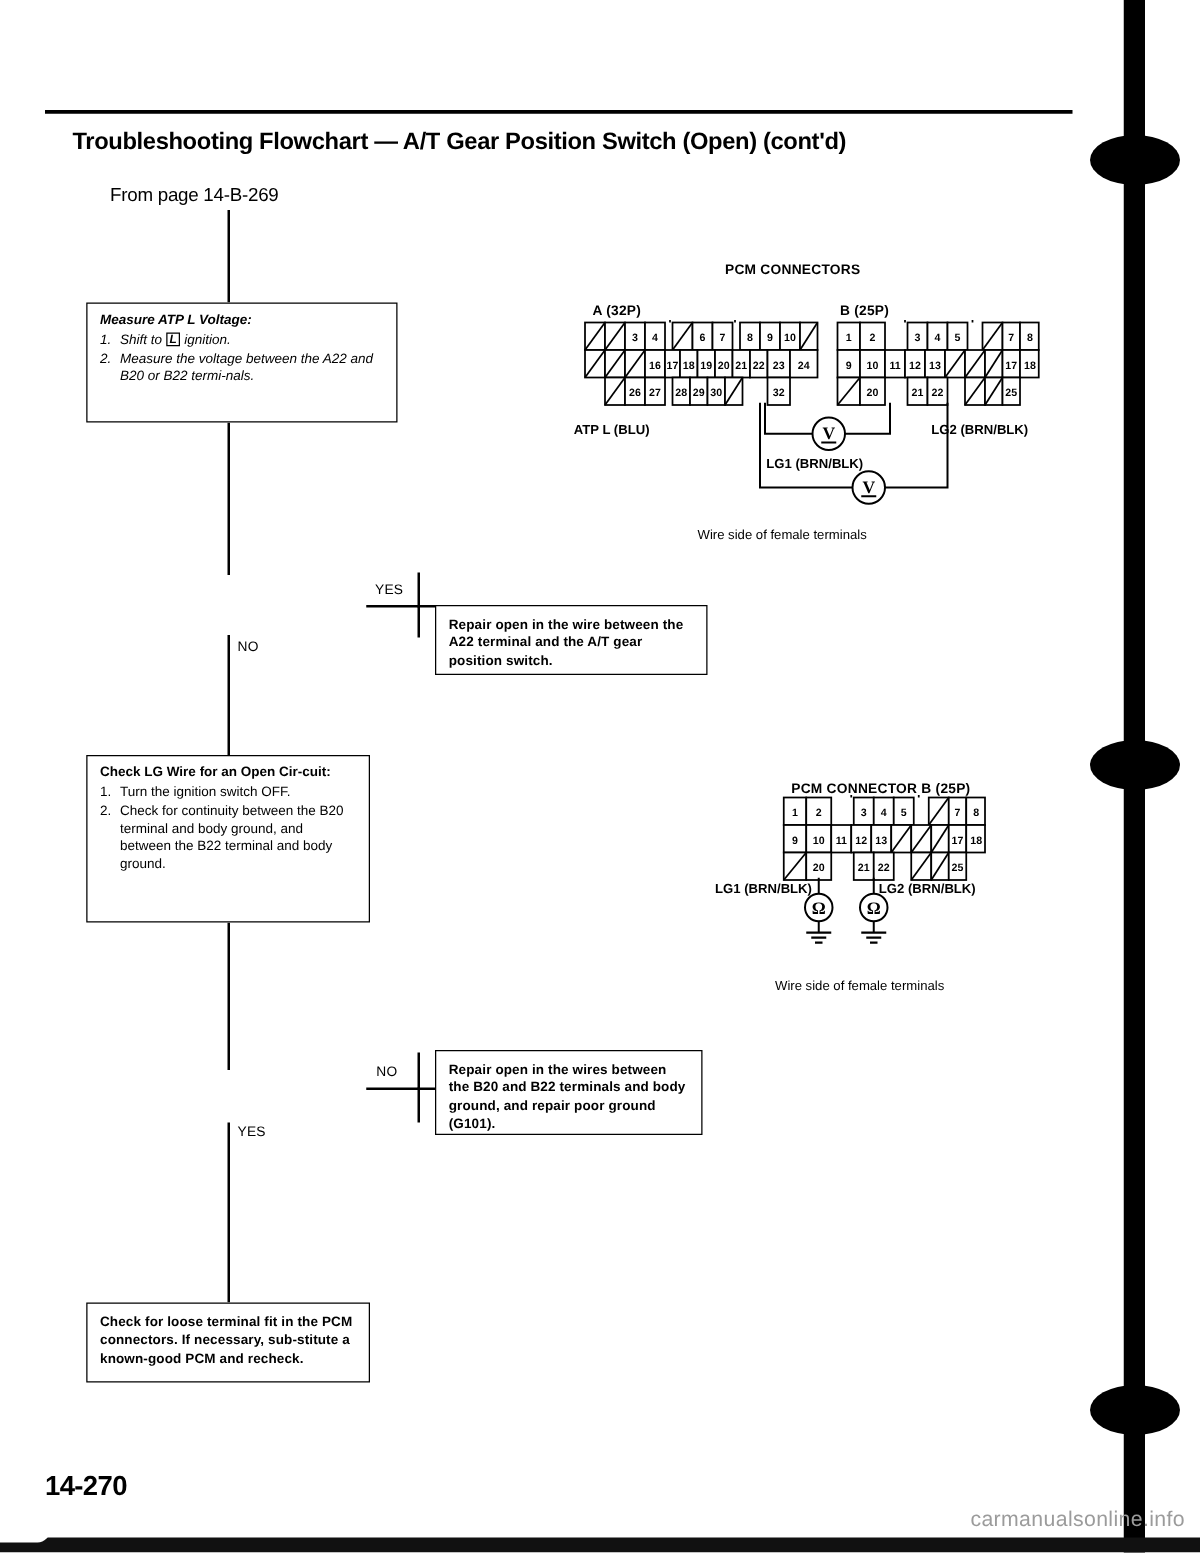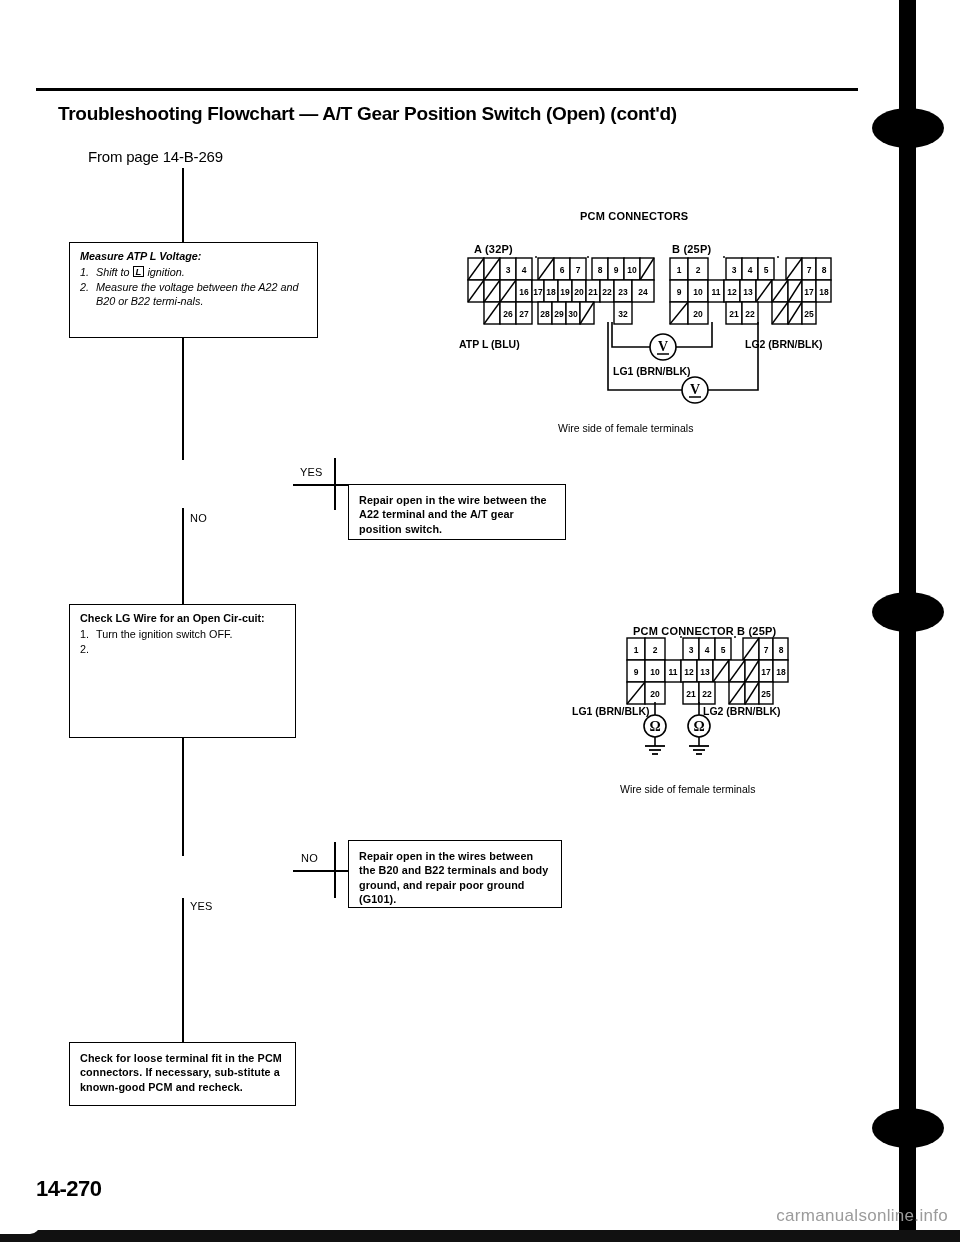--- a/index.html
+++ b/index.html
@@ -135,20 +135,21 @@
 
   <div class="fc-box" style="left:69px;top:604px;width:227px;height:134px;">
     <div class="bhead">Check LG Wire for an Open Cir-cuit:</div>
     <ol>
       <li>
         <span class="num">1.</span>
         <span>Turn the ignition switch OFF.</span>
       </li>
       <li>
         <span class="num">2.</span>
+        <span>Check for continuity between the B20 terminal and body ground, and between the B22 terminal and body ground.</span>
       </li>
     </ol>
   </div>
 
   <div class="branch-label" style="left:301px;top:852px;">NO</div>
   <div class="branch-label" style="left:190px;top:900px;">YES</div>
 
   <div class="fc-box bold-body" style="left:348px;top:840px;width:214px;height:68px;">
     <div class="btext">Repair open in the wires between the B20 and B22 terminals and body ground, and repair poor ground (G101).</div>
   </div>

